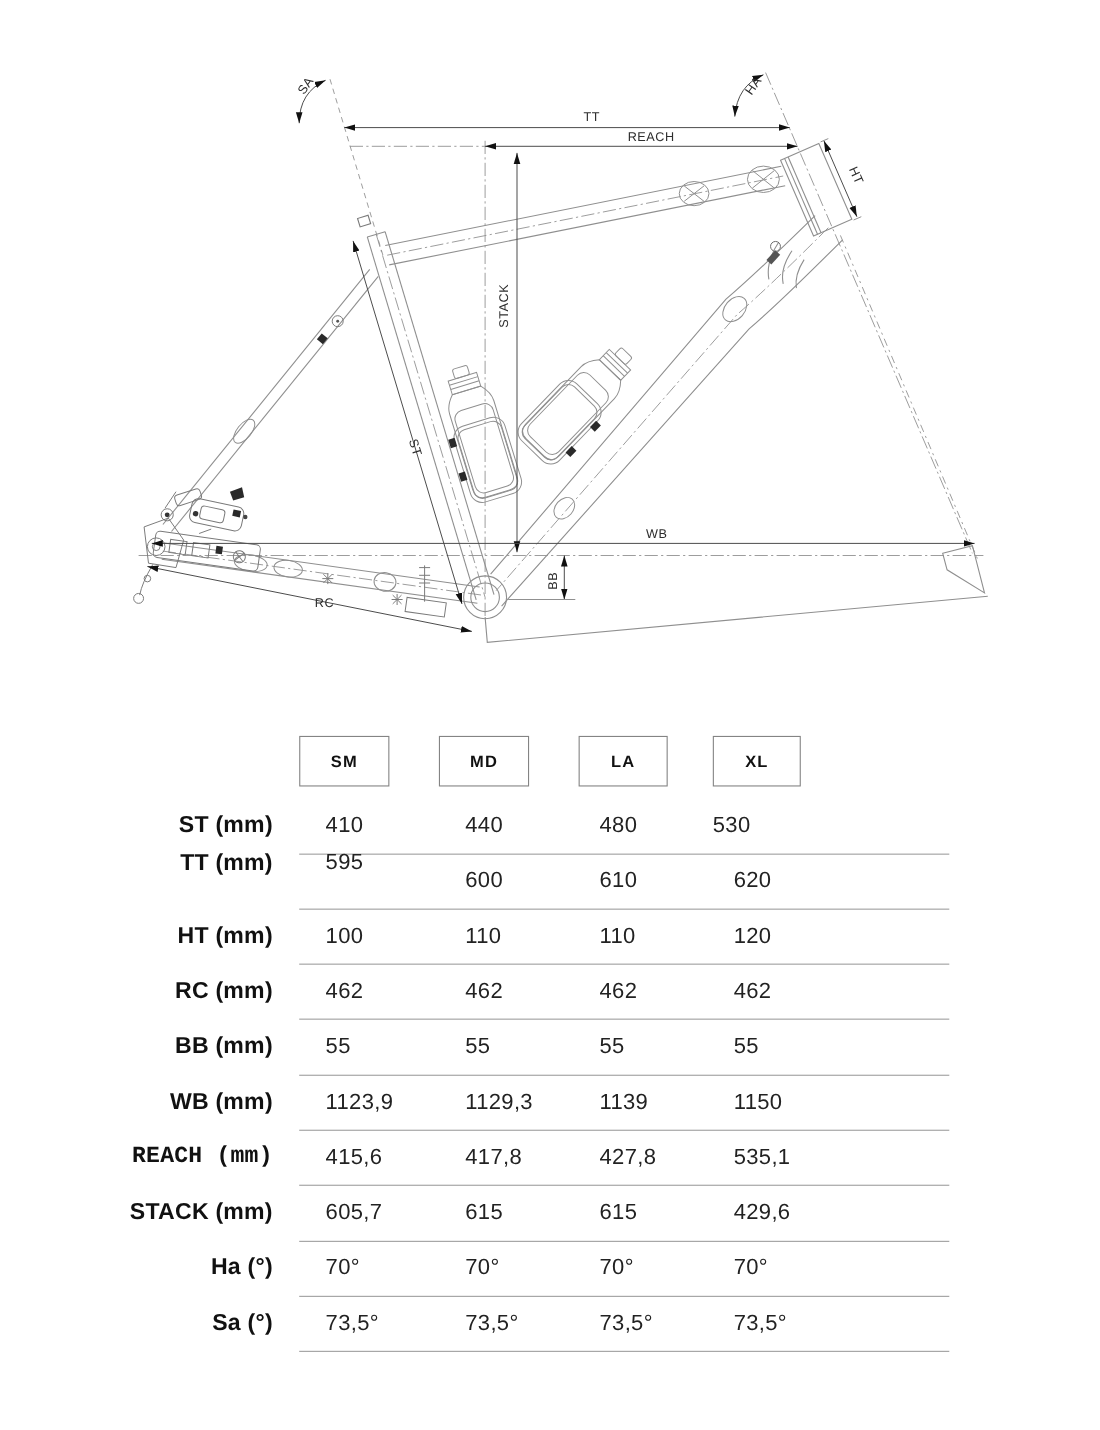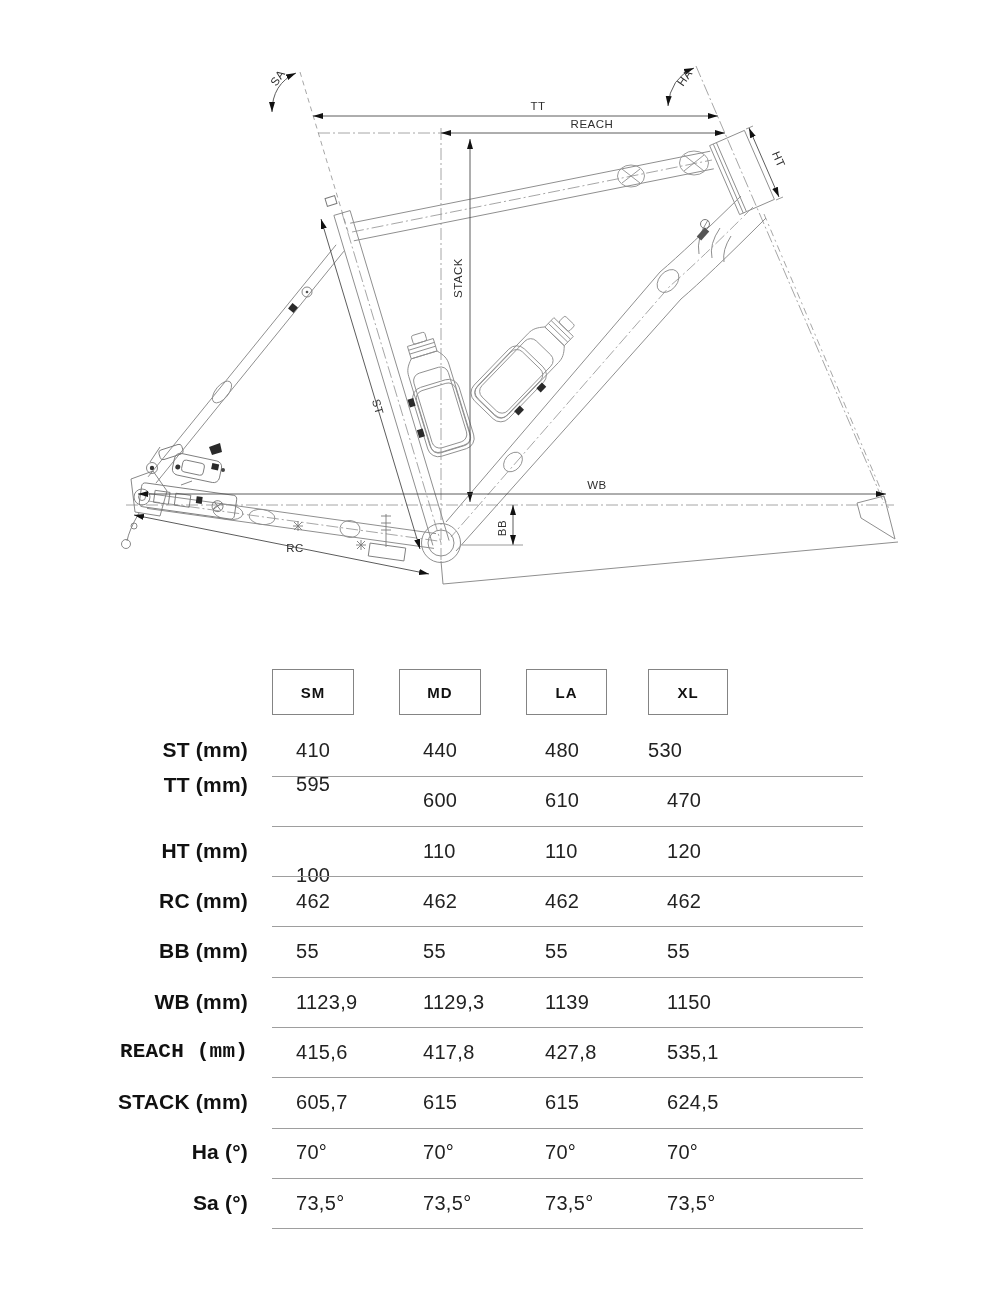--- a/index.html
+++ b/index.html
@@ -223,24 +223,24 @@
       <div class="row-label" style="top: 736px;">ST (mm)</div>
       <div class="cell-value" style="left: 296px; top: 736px;">410</div>
       <div class="cell-value" style="left: 423px; top: 736px;">440</div>
       <div class="cell-value" style="left: 545px; top: 736px;">480</div>
       <div class="cell-value" style="left: 648px; top: 736px;">530</div>
       <div class="sep" style="top: 775.5px;"></div>
       <div class="row-label" style="top: 771px; text-align: right;">TT (mm)</div>
       <div class="cell-value" style="left: 296px; top: 770px;">595</div>
       <div class="cell-value" style="left: 423px; top: 786.3px;">600</div>
       <div class="cell-value" style="left: 545px; top: 786.3px;">610</div>
-      <div class="cell-value" style="left: 667px; top: 786.3px;">470</div>
+      <div class="cell-value" style="left: 667px; top: 786.3px;">620</div>
       <div class="sep" style="top: 825.8px;"></div>
       <div class="row-label" style="top: 836.6px;">HT (mm)</div>
-      <div class="cell-value" style="left: 296px; top: 836.6px; margin-top: 24px;">100</div>
+      <div class="cell-value" style="left: 296px; top: 836.6px;">100</div>
       <div class="cell-value" style="left: 423px; top: 836.6px;">110</div>
       <div class="cell-value" style="left: 545px; top: 836.6px;">110</div>
       <div class="cell-value" style="left: 667px; top: 836.6px;">120</div>
       <div class="sep" style="top: 876.1px;"></div>
       <div class="row-label" style="top: 886.9px;">RC (mm)</div>
       <div class="cell-value" style="left: 296px; top: 886.9px;">462</div>
       <div class="cell-value" style="left: 423px; top: 886.9px;">462</div>
       <div class="cell-value" style="left: 545px; top: 886.9px;">462</div>
       <div class="cell-value" style="left: 667px; top: 886.9px;">462</div>
       <div class="sep" style="top: 926.4px;"></div>
@@ -259,21 +259,21 @@
       <div class="row-label" style="top: 1037.8px; font-family: Liberation Mono, monospace;">REACH (mm)</div>
       <div class="cell-value" style="left: 296px; top: 1037.8px;">415,6</div>
       <div class="cell-value" style="left: 423px; top: 1037.8px;">417,8</div>
       <div class="cell-value" style="left: 545px; top: 1037.8px; text-align: center;">427,8</div>
       <div class="cell-value" style="left: 667px; top: 1037.8px; text-align: right;">535,1</div>
       <div class="sep" style="top: 1077.3px;"></div>
       <div class="row-label" style="top: 1088.1px;">STACK (mm)</div>
       <div class="cell-value" style="left: 296px; top: 1088.1px;">605,7</div>
       <div class="cell-value" style="left: 423px; top: 1088.1px;">615</div>
       <div class="cell-value" style="left: 545px; top: 1088.1px;">615</div>
-      <div class="cell-value" style="left: 667px; top: 1088.1px;">624,5</div>
+      <div class="cell-value" style="left: 667px; top: 1088.1px;">429,6</div>
       <div class="sep" style="top: 1127.6px;"></div>
       <div class="row-label" style="top: 1138.4px;">Ha (°)</div>
       <div class="cell-value" style="left: 296px; top: 1138.4px;">70°</div>
       <div class="cell-value" style="left: 423px; top: 1138.4px;">70°</div>
       <div class="cell-value" style="left: 545px; top: 1138.4px;">70°</div>
       <div class="cell-value" style="left: 667px; top: 1138.4px;">70°</div>
       <div class="sep" style="top: 1177.9px;"></div>
       <div class="row-label" style="top: 1188.7px;">Sa (°)</div>
       <div class="cell-value" style="left: 296px; top: 1188.7px;">73,5°</div>
       <div class="cell-value" style="left: 423px; top: 1188.7px;">73,5°</div>

